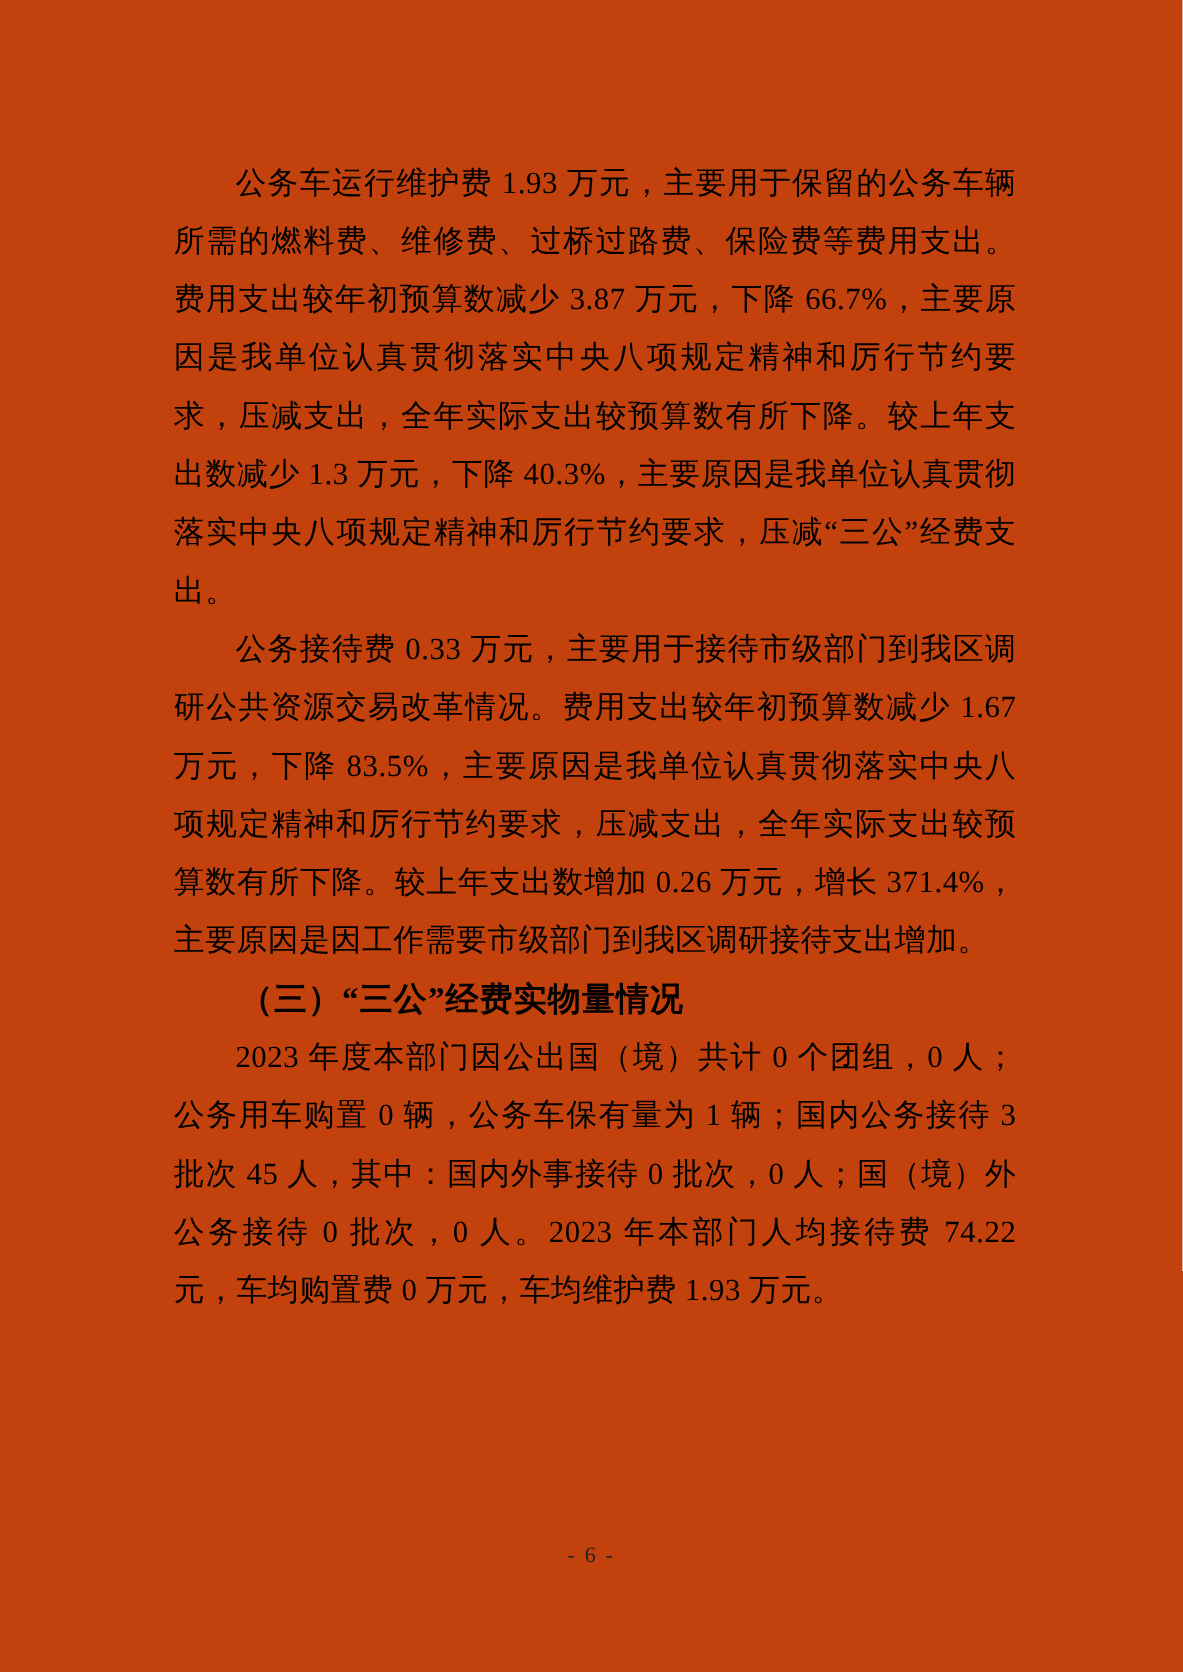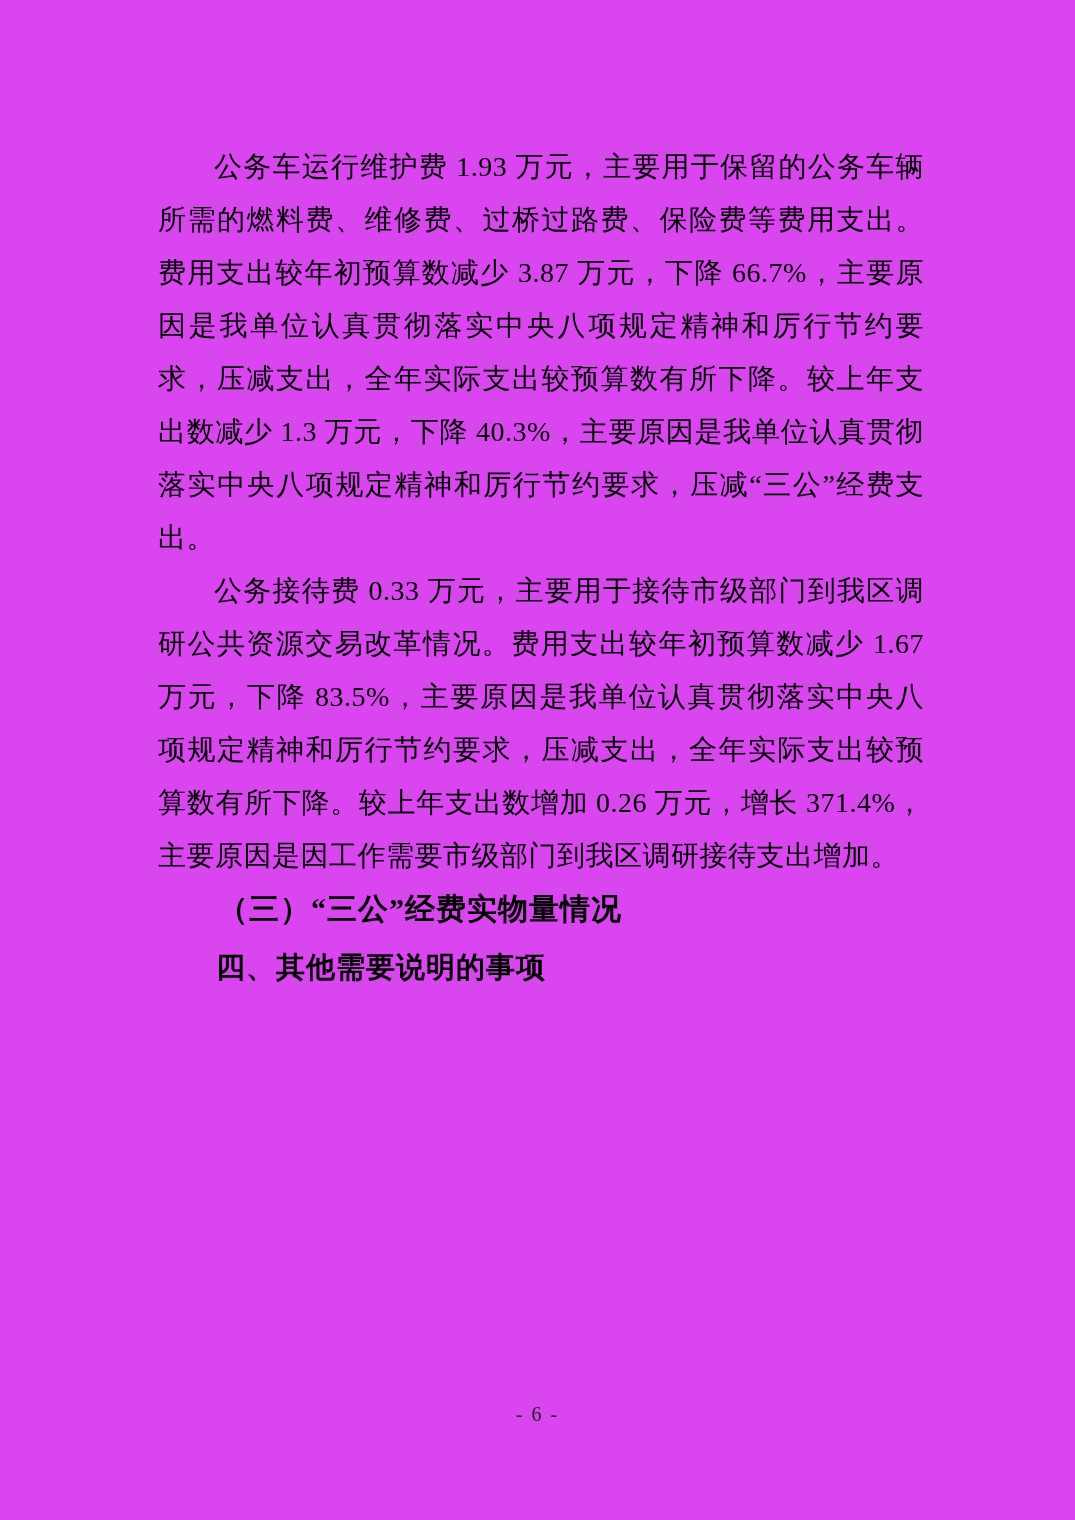--- a/index.html
+++ b/index.html
@@ -5,21 +5,21 @@
   html, body {
     margin: 0;
     padding: 0;
     background: #ffffff;
   }
   .page {
     position: relative;
     width: 1075px;
     height: 1520px;
     margin: 0 auto;
-    background: #d946ef;
+    background: #c2410c;
     color: #000000;
     font-family: "Liberation Serif", "DejaVu Serif", serif;
     overflow: hidden;
   }
   .content {
     position: absolute;
     top: 140px;
     left: 158px;
     width: 766px;
   }
@@ -65,16 +65,16 @@
   }
 </style>
 </head>
 <body>
 
 <div class="page">
   <div class="content">
     <p class="body-para">公务车运行维护费 1.93 万元，主要用于保留的公务车辆所需的燃料费、维修费、过桥过路费、保险费等费用支出。费用支出较年初预算数减少 3.87 万元，下降 66.7%，主要原因是我单位认真贯彻落实中央八项规定精神和厉行节约要求，压减支出，全年实际支出较预算数有所下降。较上年支出数减少 1.3 万元，下降 40.3%，主要原因是我单位认真贯彻落实中央八项规定精神和厉行节约要求，压减“三公”经费支出。</p>
     <p class="body-para">公务接待费 0.33 万元，主要用于接待市级部门到我区调研公共资源交易改革情况。费用支出较年初预算数减少 1.67 万元，下降 83.5%，主要原因是我单位认真贯彻落实中央八项规定精神和厉行节约要求，压减支出，全年实际支出较预算数有所下降。较上年支出数增加 0.26 万元，增长 371.4%，主要原因是因工作需要市级部门到我区调研接待支出增加。</p>
     <h3 class="heading-kai">（三）“三公”经费实物量情况</h3>
-    <h2 class="heading-hei">四、其他需要说明的事项</h2>
+    <p class="body-para">2023 年度本部门因公出国（境）共计 0 个团组，0 人；公务用车购置 0 辆，公务车保有量为 1 辆；国内公务接待 3 批次 45 人，其中：国内外事接待 0 批次，0 人；国（境）外公务接待 0 批次，0 人。2023 年本部门人均接待费 74.22 元，车均购置费 0 万元，车均维护费 1.93 万元。</p>
   </div>
   <div class="footer">- 6 -</div>
 </div>
 
 </body></html>

